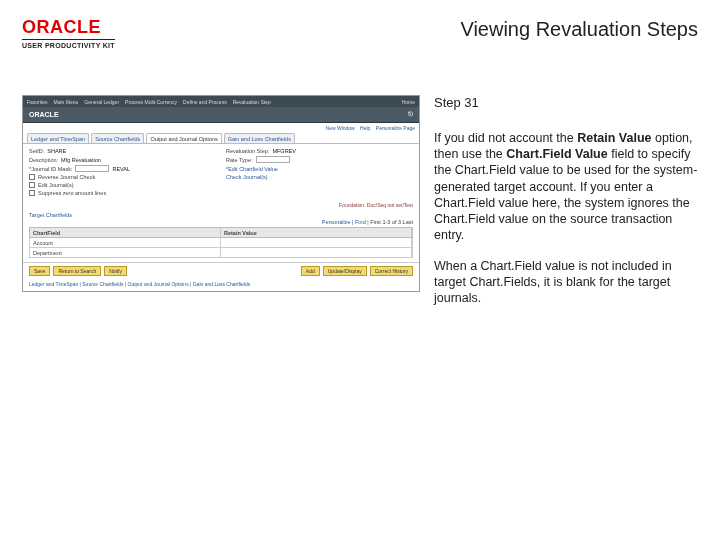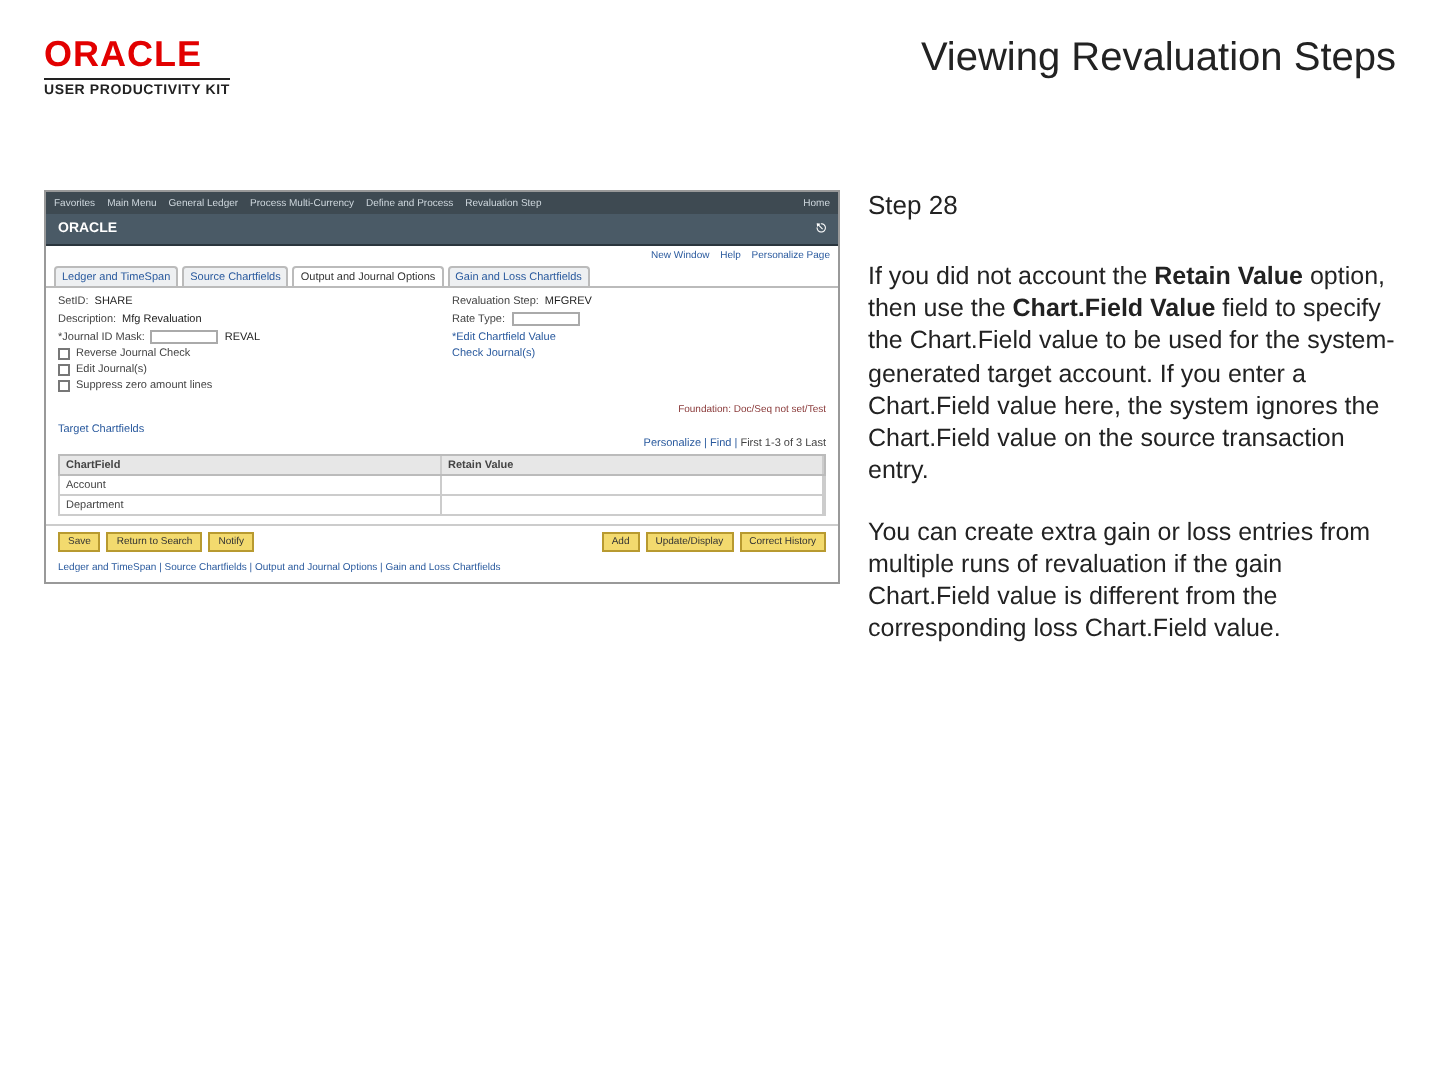--- a/index.html
+++ b/index.html
@@ -264,19 +264,19 @@
         <span style="flex:1"></span>
         <span class="btn">Add</span>
         <span class="btn">Update/Display</span>
         <span class="btn">Correct History</span>
       </div>
       <div class="tablinks">Ledger and TimeSpan | Source Chartfields | Output and Journal Options | Gain and Loss Chartfields</div>
     </div>
   </div>
 
   <div class="right">
-    <div class="step">Step 28</div>
+    <div class="step">Step 31</div>
     <p>
       <span>If you did not account the </span><b>Retain Value</b><span> option, then use the </span><b>Chart.Field Value</b><span> field to specify the Chart.Field value to be used for the system-generated target account. If you enter a Chart.Field value here, the system ignores the Chart.Field value on the source transaction entry.</span>
     </p>
-    <p>You can create extra gain or loss entries from multiple runs of revaluation if the gain Chart.Field value is different from the corresponding loss Chart.Field value.</p>
+    <p>When a Chart.Field value is not included in target Chart.Fields, it is blank for the target journals.</p>
   </div>
 </div>
 
 </body></html>

